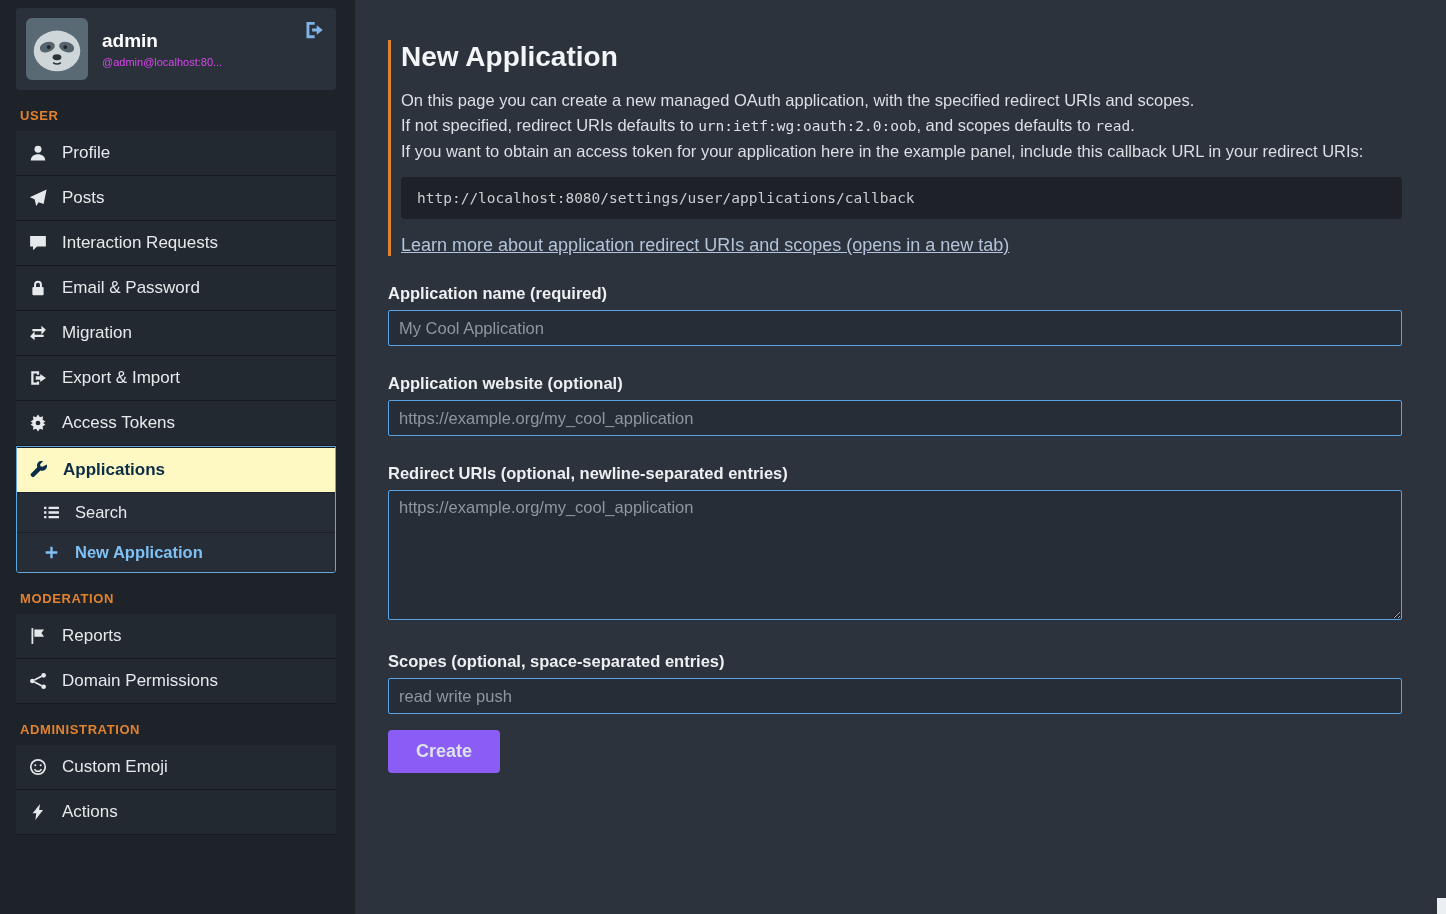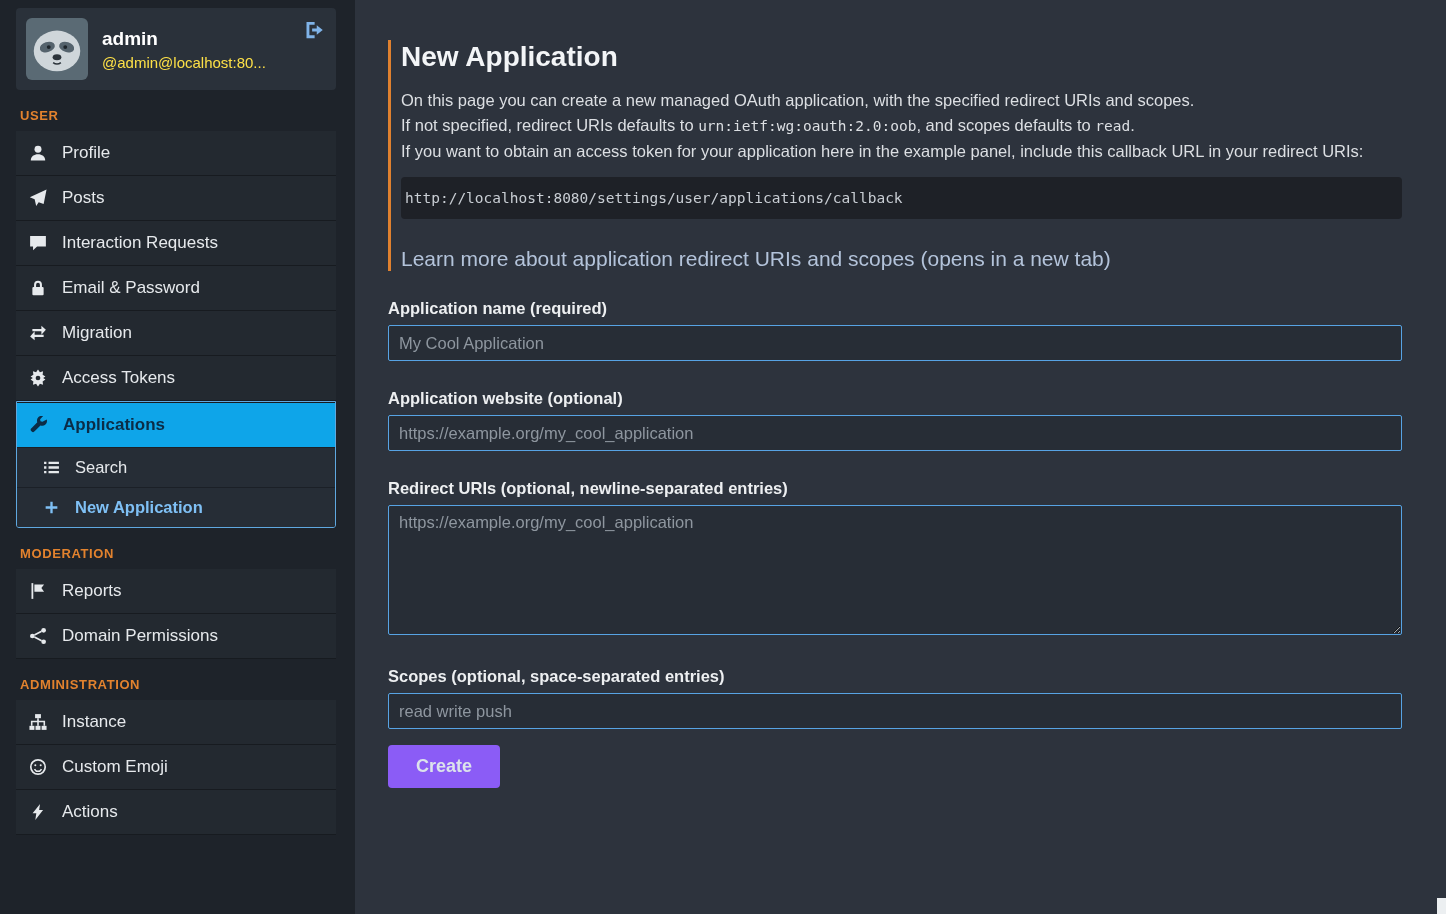--- a/index.html
+++ b/index.html
@@ -20,38 +20,38 @@
     overflow:hidden;
   }
   .user-card {
     background:#2a313a; border-radius:4px;
     padding:10px; display:flex; align-items:center; gap:14px;
     position:relative;
   }
   .avatar { width:62px; height:62px; border-radius:6px; overflow:hidden; flex:none; }
   .user-meta { display:flex; flex-direction:column; gap:4px; min-width:0; }
   .user-name { font-size:19px; font-weight:bold; color:#ffffff; }
-  .user-handle { font-size:15px; color:#fde047; white-space:nowrap; overflow:hidden; text-overflow:ellipsis; max-width:190px; }
+  .user-handle { font-size:11px; color:#d946ef; white-space:nowrap; overflow:hidden; text-overflow:ellipsis; max-width:190px; }
   .logout { position:absolute; top:12px; right:12px; color:#7fb3e8; cursor:pointer; }
 
   .section-title {
     margin:18px 4px 8px; font-size:13px; font-weight:bold;
     color:#e2822e; letter-spacing:0.6px;
   }
   .nav-item {
     height:45px; display:flex; align-items:center; gap:14px;
     padding:0 12px; font-size:17px; color:#e6e9ec;
     background:#232930; border-bottom:1px solid #171b20; cursor:pointer;
   }
   .nav-section .nav-item:first-of-type { border-top:1px solid #171b20; }
   .icon { width:20px; display:flex; justify-content:center; align-items:center; flex:none; }
 
   .nav-group { border:1px solid #5fa8e0; border-radius:0 0 3px 3px; overflow:hidden; }
   .nav-item.active {
-    background:#0ea5e9; color:#0b2c47; font-weight:bold; border-bottom:none;
+    background:#fef9c3; color:#0b2c47; font-weight:bold; border-bottom:none;
   }
   .nav-sub {
     background:#262d36; display:flex; align-items:center; gap:14px;
     height:40px; padding:0 12px 0 24px; font-size:16.5px; color:#e6e9ec;
     border-top:1px solid #1b2027; cursor:pointer;
   }
   .nav-sub.active-sub { color:#7fc0f5; font-weight:bold; }
   .nav-sub.active-sub .icon { color:#7fc0f5; }
 
   
@@ -59,24 +59,24 @@
     flex:1; height:914px; overflow:hidden;
     background:#2d333d;
     padding:40px 44px 0 33px;
   }
   .docs { border-left:3px solid #e0812f; padding-left:10px; }
   h1 { margin:0 0 14px; font-size:28px; line-height:34px; font-weight:bold; color:#f3f5f7; }
   .docs p { margin:0; font-size:16.5px; line-height:25px; color:#dcdfe3; }
   code.inline { font-family:"DejaVu Sans Mono", monospace; font-size:14.5px; color:#dcdfe3; }
   .codeblock {
     background:#1e2127; border-radius:4px;
-    padding:13px 4px; margin:13px 0 0;
+    padding:13px 16px; margin:13px 0 0;
     font-family:"DejaVu Sans Mono", monospace; font-size:14.5px; color:#c9ced4;
   }
-  a.learn { display:inline-block; margin-top:28px; color:#b3c3da; font-size:21px; cursor:pointer; }
+  a.learn { display:inline-block; margin-top:16px; color:#b3c3da; font-size:18px; text-decoration:underline; cursor:pointer; }
 
   .field-label { display:block; font-weight:bold; font-size:16.5px; color:#edeff1; margin:28px 0 7px; }
   input.text, textarea.text {
     width:100%; background:#272d36; border:1px solid #57a3e4; border-radius:2px;
     color:#f9a8d4; font-size:16.5px; padding:7px 10px;
     font-family:"Liberation Sans", sans-serif;
   }
   input.text { height:36px; }
   textarea.text { height:130px; resize:vertical; }
   input.text::placeholder, textarea.text::placeholder { color:#8e969f; opacity:1; }
@@ -166,20 +166,29 @@
       <div class="nav-item">
         <span class="icon">
             <svg viewBox="0 0 16 16" width="18" height="18" fill="currentColor">
               <path d="M11 1.5v3H3v2h8v3L15 5z"></path>
               <path d="M5 14.5v-3h8v-2H5v-3L1 11z"></path>
             </svg>
           </span>
         <span>Migration</span>
       </div>
 
+      <div class="nav-item">
+        <span class="icon">
+            <svg viewBox="0 0 16 16" width="18" height="18" fill="currentColor">
+              <path d="M2 2h7v3H7V4H4v8h3v-1h2v3H2z"></path>
+              <path d="M10 4.5 15 8l-5 3.5V9.5H6v-3h4z"></path>
+            </svg>
+          </span>
+        <span>Export &amp; Import</span>
+      </div>
 
       <div class="nav-item">
         <span class="icon">
             <svg viewBox="0 0 16 16" width="18" height="18" fill="currentColor">
               <path d="M8 .5l1.7 2.3 2.8-.7-.4 2.9L14.6 6.6 12.6 8l2 1.4-2.5 1.6.4 2.9-2.8-.7L8 15.5l-1.7-2.3-2.8.7.4-2.9L1.4 9.4 3.4 8l-2-1.4 2.5-1.6-.4-2.9 2.8.7z"></path>
               <circle cx="8" cy="8" r="2.1" fill="#232930"></circle>
             </svg>
           </span>
         <span>Access Tokens</span>
       </div>
@@ -235,33 +244,20 @@
               <path d="M4.8 7.1 11.2 3.8M4.8 8.9l6.4 3.3" stroke="currentColor" stroke-width="1.5" fill="none"></path>
             </svg>
           </span>
         <span>Domain Permissions</span>
       </div>
     </div>
 
     <div class="nav-section">
       <div class="section-title">ADMINISTRATION</div>
 
-      <div class="nav-item">
-        <span class="icon">
-            <svg viewBox="0 0 16 16" width="18" height="18" fill="currentColor">
-              <rect x="5.4" y="1" width="5.2" height="3.6"></rect>
-              <rect x="0.4" y="11.4" width="4.4" height="3.6"></rect>
-              <rect x="5.8" y="11.4" width="4.4" height="3.6"></rect>
-              <rect x="11.2" y="11.4" width="4.4" height="3.6"></rect>
-              <path d="M7.3 4.6h1.4v2.2h5.6v4.6h-1.4V8.2H3.1v3.2H1.7V6.8h5.6z"></path>
-              <rect x="7.3" y="6.8" width="1.4" height="4.6"></rect>
-            </svg>
-          </span>
-        <span>Instance</span>
-      </div>
 
       <div class="nav-item">
         <span class="icon">
             <svg viewBox="0 0 16 16" width="18" height="18" fill="none" stroke="currentColor">
               <circle cx="8" cy="8" r="6.4" stroke-width="1.5"></circle>
               <circle cx="5.6" cy="6.4" r="0.9" fill="currentColor" stroke="none"></circle>
               <circle cx="10.4" cy="6.4" r="0.9" fill="currentColor" stroke="none"></circle>
               <path d="M4.9 9.8c.7 1.3 1.8 2 3.1 2s2.4-.7 3.1-2" stroke-width="1.4"></path>
             </svg>
           </span>

